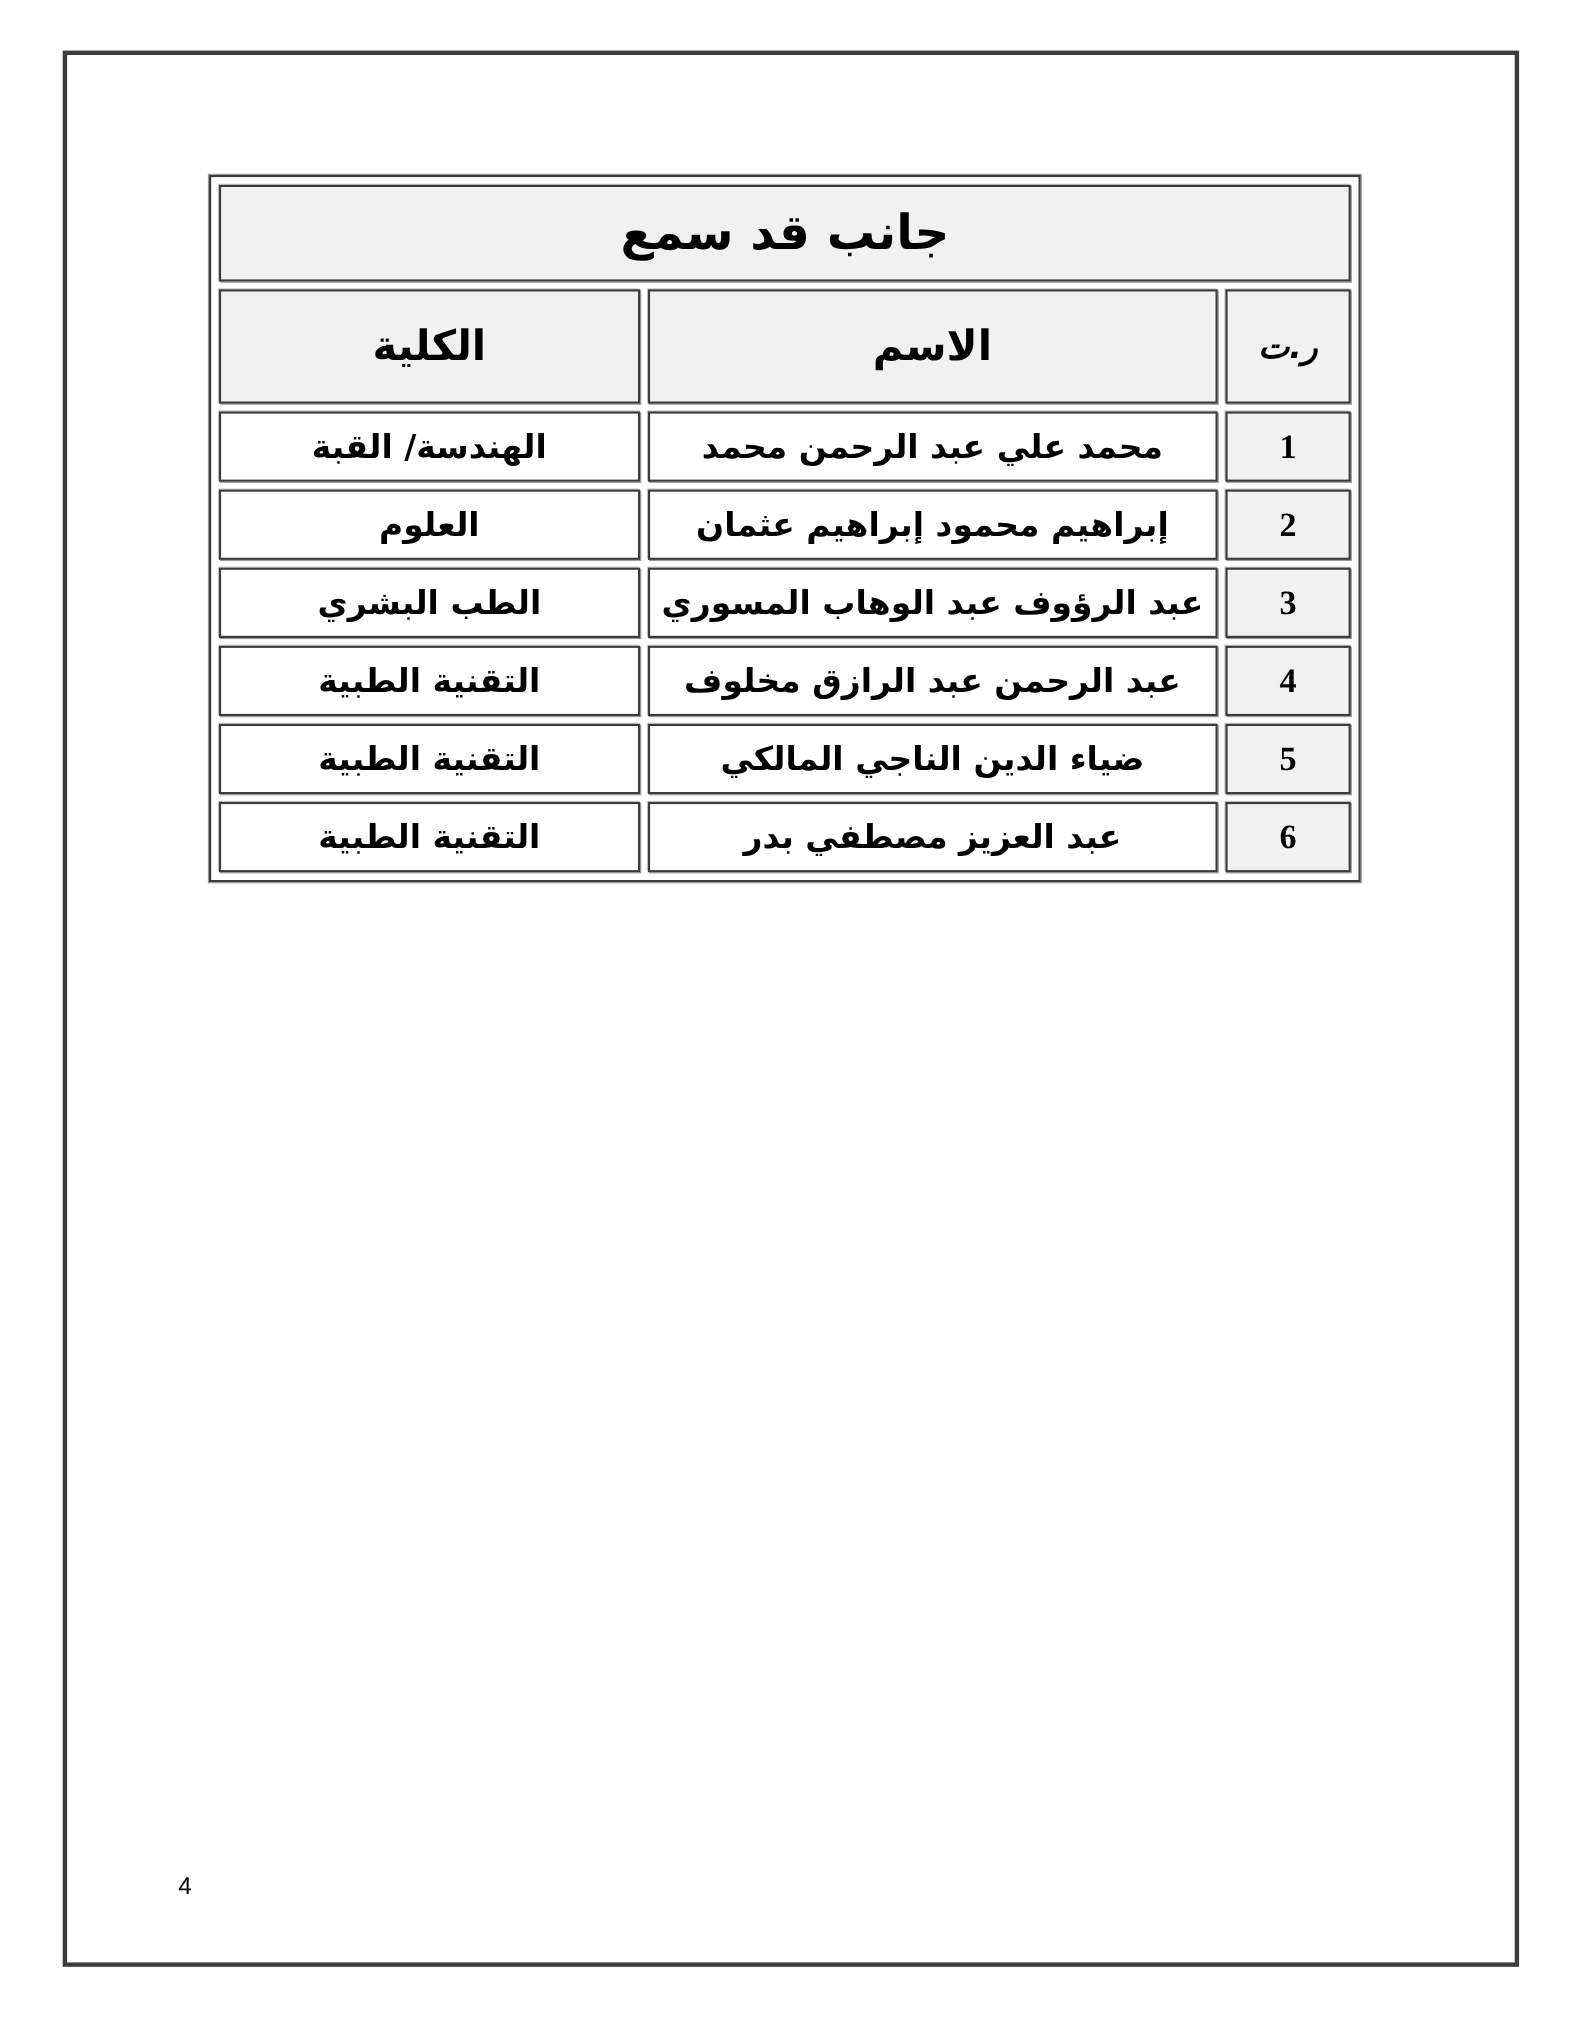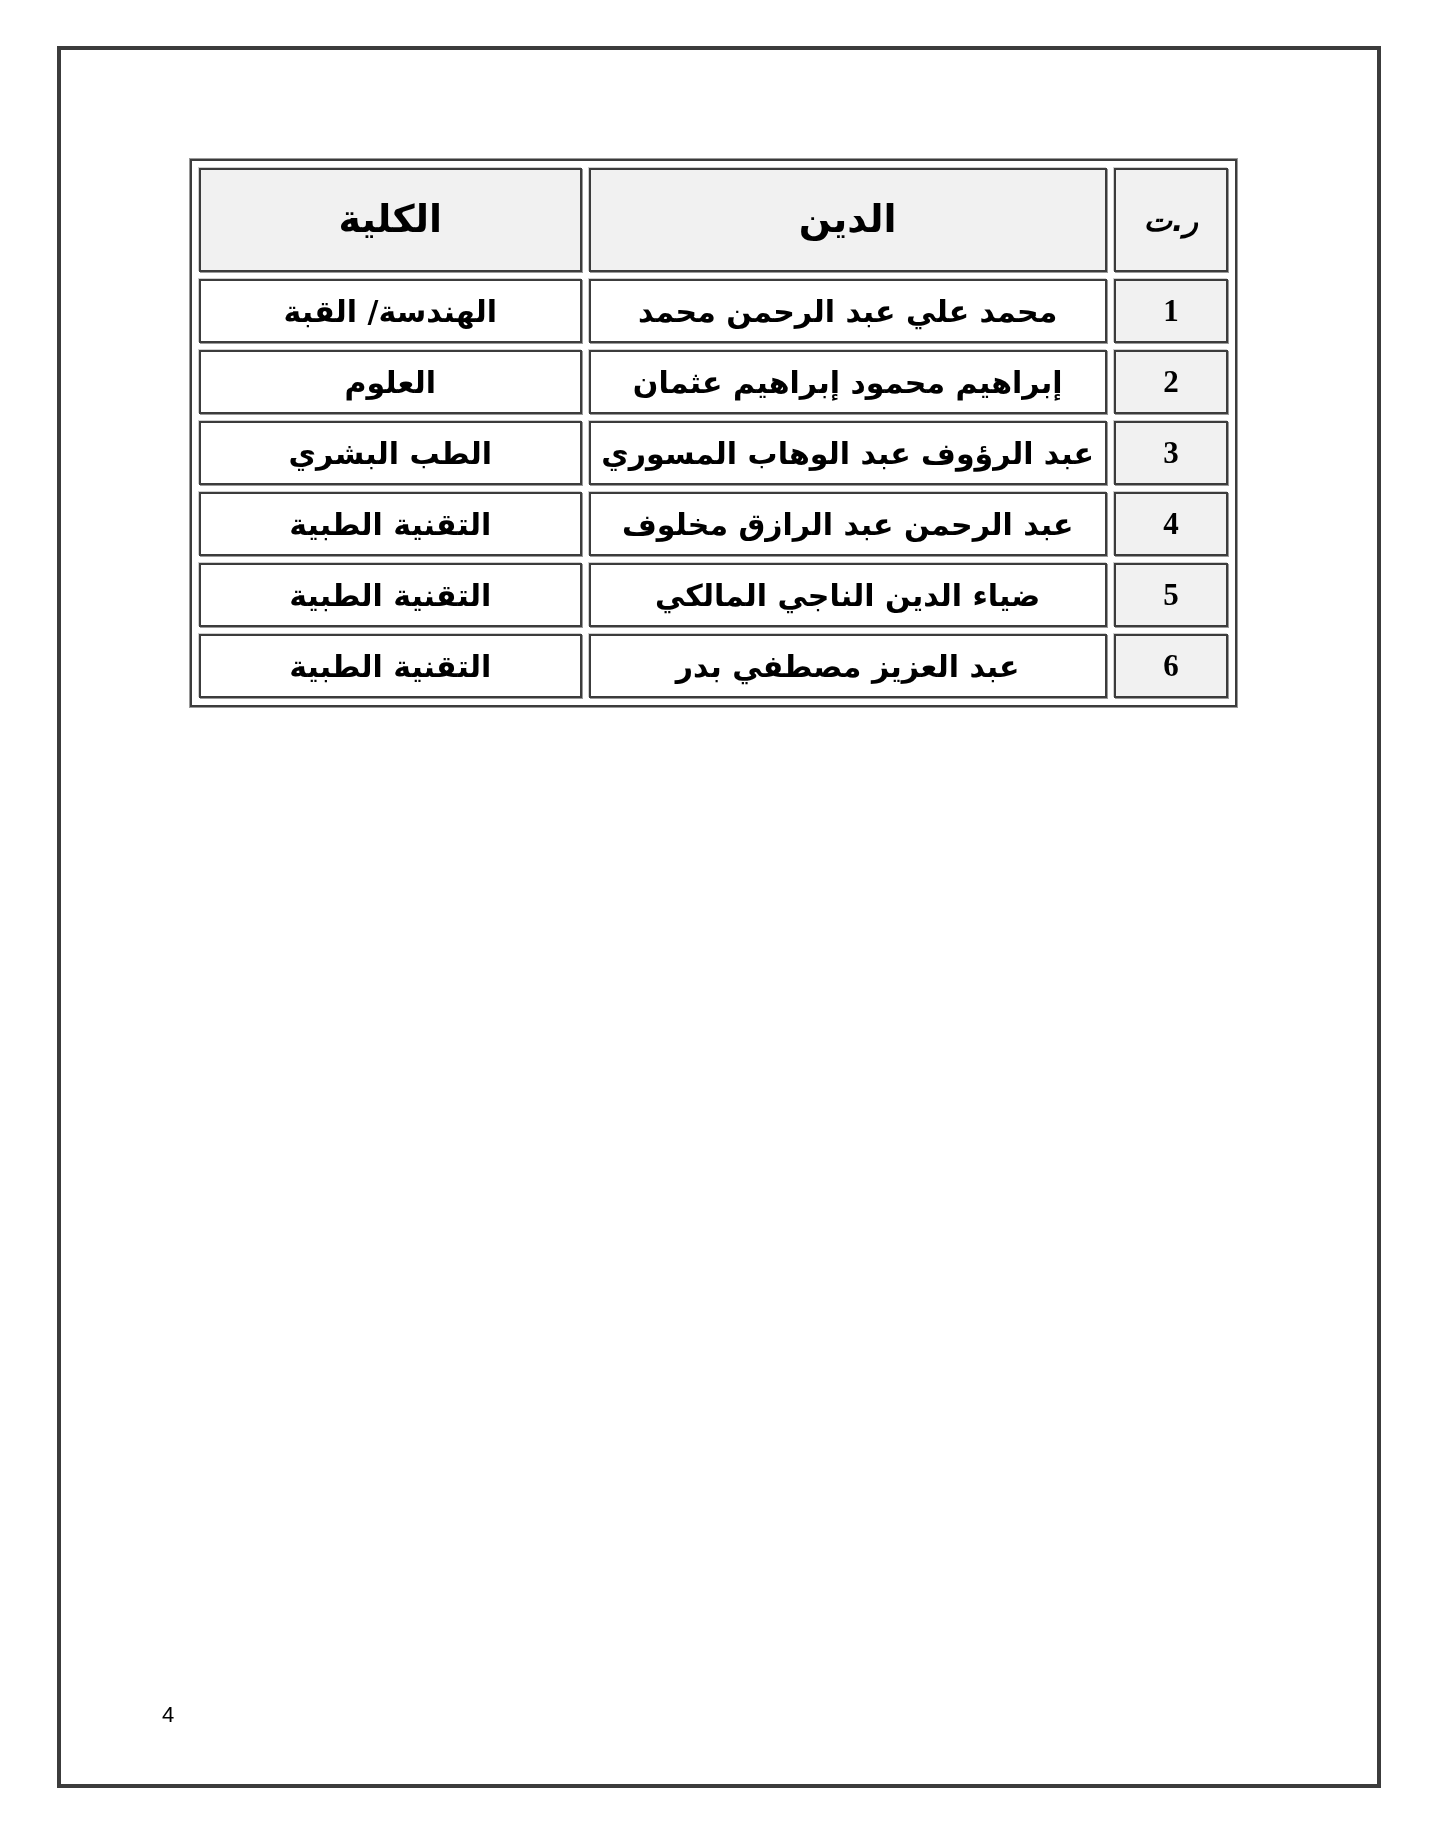--- a/index.html
+++ b/index.html
@@ -65,22 +65,25 @@
 <div class="page-frame"></div>
 
 <table class="doc-table" dir="rtl">
   <colgroup>
     <col style="width:112px">
     <col style="width:508px">
     <col style="width:375px">
   </colgroup>
   <tbody>
     <tr>
+      <td colspan="3" class="cell-gray banner-cell">جانب قد سمع</td>
+    </tr>
+    <tr>
       <td class="cell-gray header-cell serial-header-cell">ر.ت</td>
-      <td class="cell-gray header-cell">الدين</td>
+      <td class="cell-gray header-cell">الاسم</td>
       <td class="cell-gray header-cell">الكلية</td>
     </tr>
 
     <tr>
       <td class="cell-gray data-cell num-cell">1</td>
       <td class="cell-white data-cell">محمد علي عبد الرحمن محمد</td>
       <td class="cell-white data-cell">الهندسة/ القبة</td>
     </tr>
     <tr>
       <td class="cell-gray data-cell num-cell">2</td>

